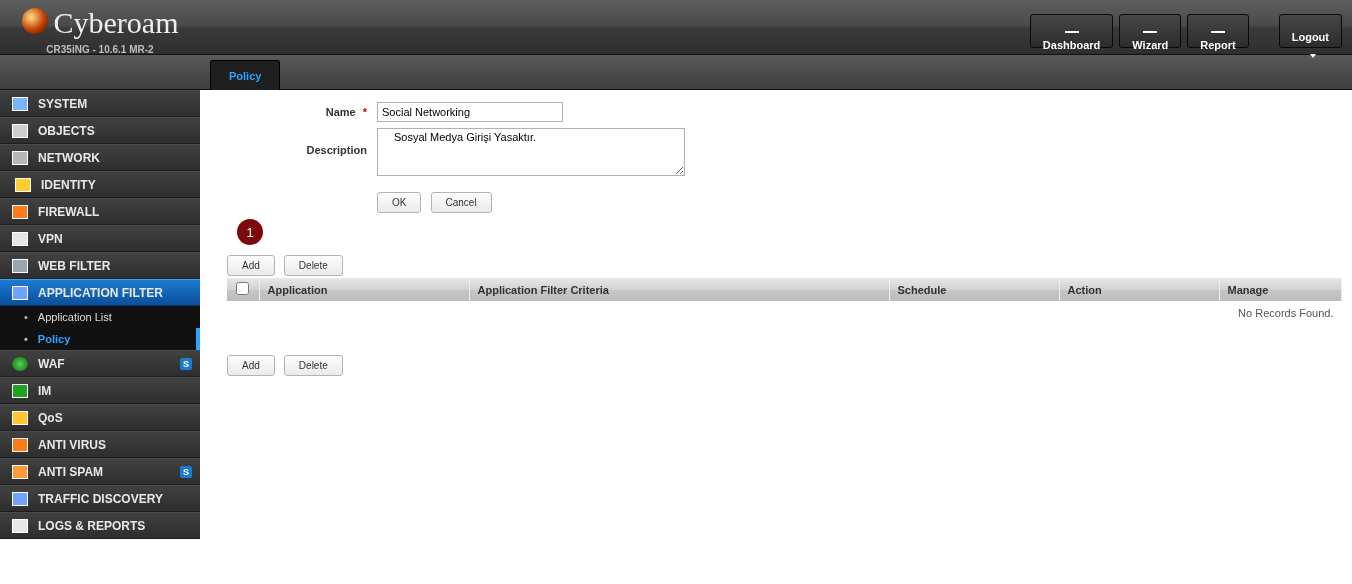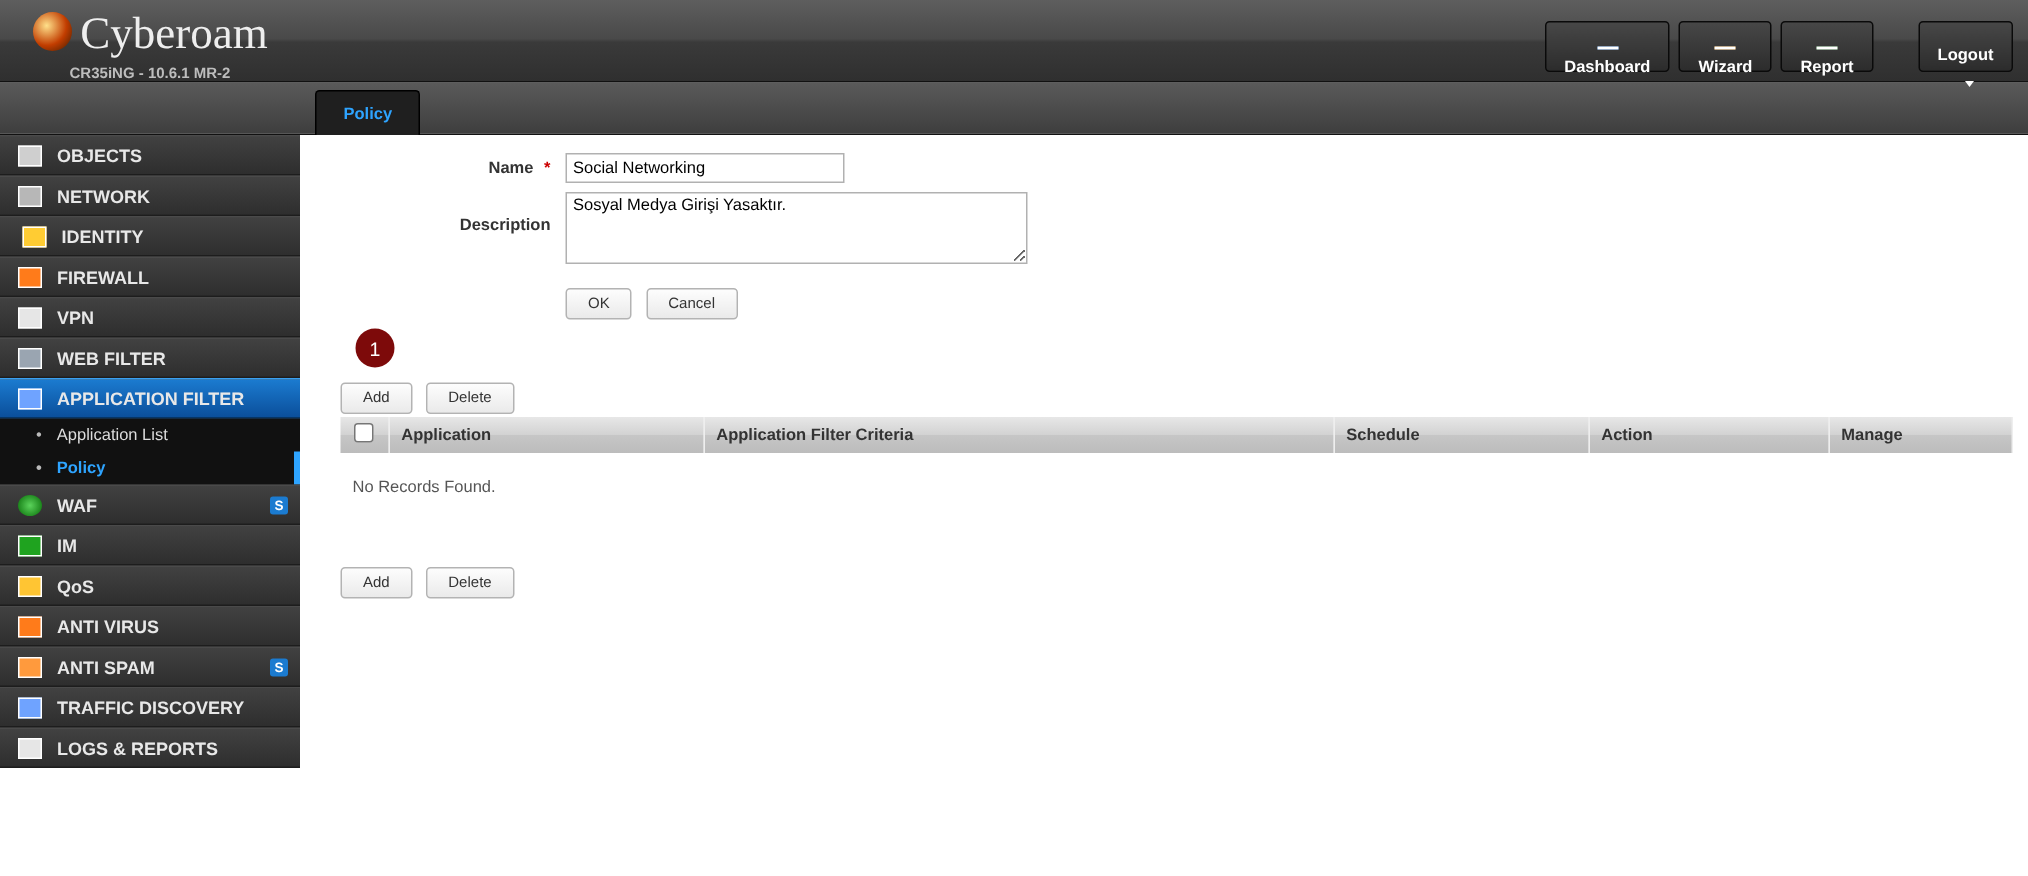--- a/index.html
+++ b/index.html
@@ -145,21 +145,21 @@
     left:209px; right:0; top:90px;
     padding:12px 10px 20px 18px;
   }
   .form-row { display:flex; margin-bottom:6px; }
   .form-row .lbl { width:150px; text-align:right; padding-right:10px; padding-top:4px; color:#333; font-weight:bold; }
   .req { color:#c00; margin-left:4px;}
   .txt-in {
     border:1px solid #b1b1b1; font-size:11px; padding:2px 4px; width:186px; height:20px; font-family:inherit;
   }
   .txt-area {
-    border:1px solid #b1b1b1; font-size:11px; padding:2px 4px; width:308px; height:48px; font-family:inherit; resize:both;
+    border:1px solid #b1b1b1; font-size:11px; padding:2px 16px; width:308px; height:48px; font-family:inherit; resize:both;
   }
   .btn {
     display:inline-block;
     padding:4px 14px;
     border:1px solid #b3b3b3;
     border-radius:3px;
     background:linear-gradient(180deg,#fdfdfd,#eaeaea);
     color:#333;
     font-size:10px;
     cursor:pointer;
@@ -181,21 +181,21 @@
   .tbl th, .tbl td {
     text-align:left;
     font-size:11px;
     padding:4px 8px;
   }
   .tbl thead tr {
     background:linear-gradient(180deg,#e7e7e7 0%,#d2d2d2 50%,#c6c6c6 51%,#bcbcbc 100%);
   }
   .tbl th { color:#333; font-weight:bold; border-right:1px solid #eee; height:22px; }
   .tbl .chk-col { width:32px; text-align:center; }
-  .tbl tbody td { color:#555; padding:17px 8px; }
+  .tbl tbody td { color:#555; padding:6px 8px;text-align:right; }
   
   .nv-sys{background:#7db2ff;border:1px solid #fff;}
   .nv-obj{background:#cfcfcf;border:1px solid #fff;}
   .nv-net{background:#b7b7b7;border:1px solid #fff;}
   .nv-id {background:#ffcc33;border:1px solid #fff;width:10px;margin-left:3px;height:14px;}
   .nv-fw {background:#ff7b1a;border:1px solid #fff;}
   .nv-vpn{background:#e6e6e6;border:1px solid #fff;}
   .nv-ips{background:#ffb300;border:1px solid #fff;border-radius:50%;}
   .nv-wf {background:#9aa5b1;border:1px solid #fff;}
   .nv-af {background:#6fa3ff;border:1px solid #fff;}
@@ -236,20 +236,24 @@
     <span class="ic-drop"></span>
   </button>
 </div>
 
 <div class="tab-strip">
   <div class="tab">Policy</div>
 </div>
 
 <div class="sidebar">
   <div class="nav-item">
+    <span class="nv-ic nv-sys"></span>
+    <span>SYSTEM</span>
+  </div>
+  <div class="nav-item">
     <span class="nv-ic nv-obj"></span>
     <span>OBJECTS</span>
   </div>
   <div class="nav-item">
     <span class="nv-ic nv-net"></span>
     <span>NETWORK</span>
   </div>
   <div class="nav-item">
     <span class="nv-ic nv-id"></span>
     <span>IDENTITY</span>

